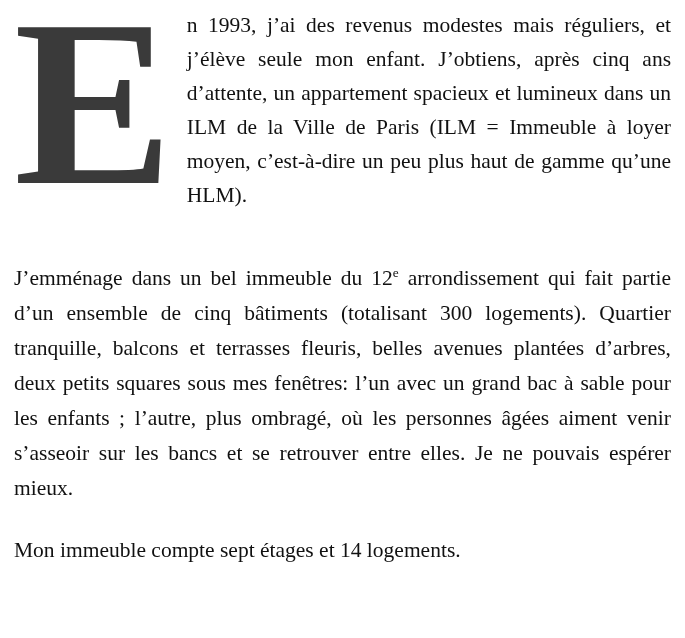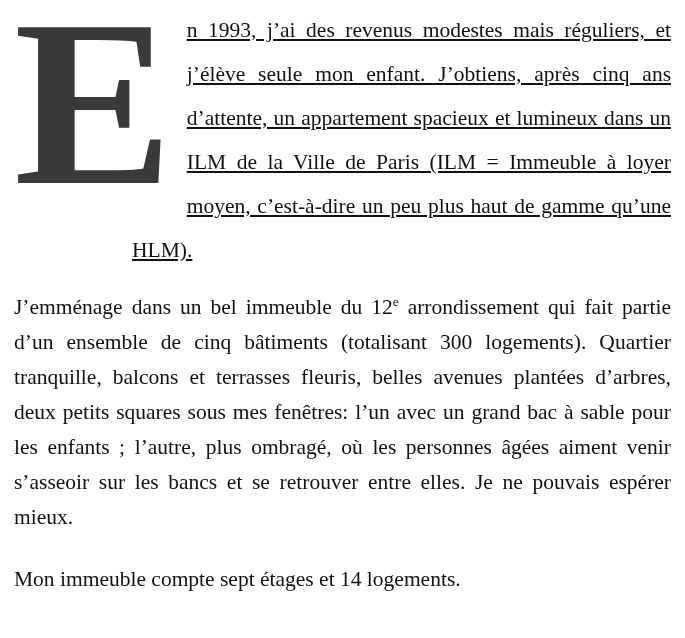--- a/index.html
+++ b/index.html
@@ -45,22 +45,21 @@
     margin: 0 16px 0 0;
     padding: 0;
     letter-spacing: -2px;
     -webkit-font-smoothing: antialiased;
   }
   .first-para .body-text {
     display: block;
     padding-left: 118px;
     text-align: justify;
     font-size: 21.5px;
-    line-height: 44px;
-    text-decoration: underline;
+    line-height: 34px;
   }
   .para + .para {
     margin-top: 18px;
   }
   .para.last {
     text-align: left;
     margin-top: 27px;
   }
   sup.ord {
     font-size: 0.62em;

